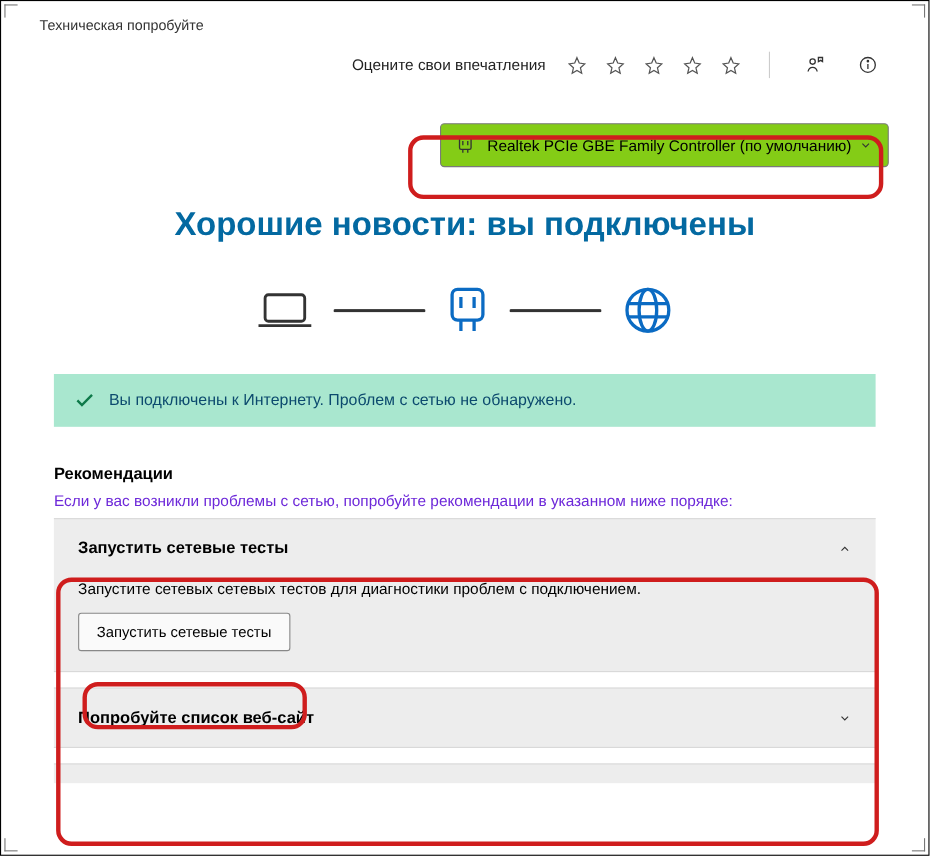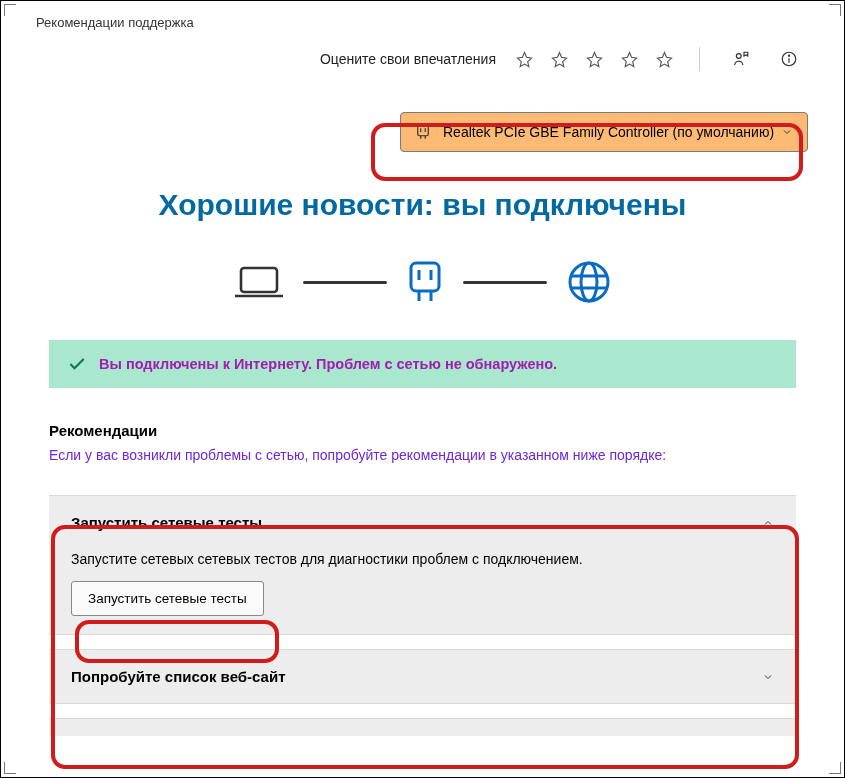--- a/index.html
+++ b/index.html
@@ -60,21 +60,21 @@
   .device-wrap {
     display: flex; justify-content: flex-end;
     padding: 30px 36px 0 0;
   }
   .device-dd {
     display: flex; align-items: center;
     border: 1px solid #7a7a7a;
     border-radius: 4px;
     padding: 10px 14px;
     min-width: 408px;
-    background: #fdba74;
+    background: #84cc16;
     position: relative;
   }
   .device-ico { width: 16px; height: 18px; margin-right: 12px; }
   .device-label { font-size: 14px; flex: 1; }
   .chev { width: 12px; height: 12px; }
 
   .highlight-red {
     position: absolute;
     border: 4px solid #cf1d1d;
     border-radius: 14px;
@@ -109,26 +109,26 @@
   }
 
   .status-banner {
     background: #a9e7cf;
     display: flex;
     align-items: center;
     padding: 14px 18px;
     gap: 12px;
   }
   .check { color: #0e7a4a; width: 20px; height: 20px; flex-shrink: 0; }
-  .status-text { font-size: 14.5px; font-weight: 700; color: #a21caf; text-align: right; }
+  .status-text { font-size: 14.5px; font-weight: 400; color: #0c4a6e; text-align: right; }
 
   .rec-title { font-weight: 700; font-size: 15px; margin-top: 34px; }
   .rec-sub { font-size: 14px; margin-top: 8px; color: #6d28d9; }
 
-  .accordion { margin-top: 32px; }
+  .accordion { margin-top: 8px; }
   .acc-item {
     background: #ededed;
     border-top: 1px solid #d9d9d9;
     border-bottom: 1px solid #d9d9d9;
   }
   .acc-header {
     display: flex; align-items: center; justify-content: space-between;
     padding: 18px 22px;
     font-weight: 700;
     font-size: 15px;
@@ -156,21 +156,21 @@
 </head>
 <body>
 
 <div class="outer">
   <div class="corner tl"></div>
   <div class="corner tr"></div>
   <div class="corner bl"></div>
   <div class="corner br"></div>
 
   <div class="header">
-    <div class="app-title">Рекомендации поддержка</div>
+    <div class="app-title">Техническая попробуйте</div>
     <div class="rating-row">
       <span class="rating-label">Оцените свои впечатления</span>
       <svg class="star" viewBox="0 0 24 24" fill="none" stroke="currentColor" stroke-width="1.6">
           <path d="M12 2l2.9 6.9L22 10l-5.5 5 1.6 7L12 18.5 5.9 22l1.6-7L2 10l7.1-1.1z"></path>
         </svg>
       <svg class="star" viewBox="0 0 24 24" fill="none" stroke="currentColor" stroke-width="1.6">
           <path d="M12 2l2.9 6.9L22 10l-5.5 5 1.6 7L12 18.5 5.9 22l1.6-7L2 10l7.1-1.1z"></path>
         </svg>
       <svg class="star" viewBox="0 0 24 24" fill="none" stroke="currentColor" stroke-width="1.6">
           <path d="M12 2l2.9 6.9L22 10l-5.5 5 1.6 7L12 18.5 5.9 22l1.6-7L2 10l7.1-1.1z"></path>

